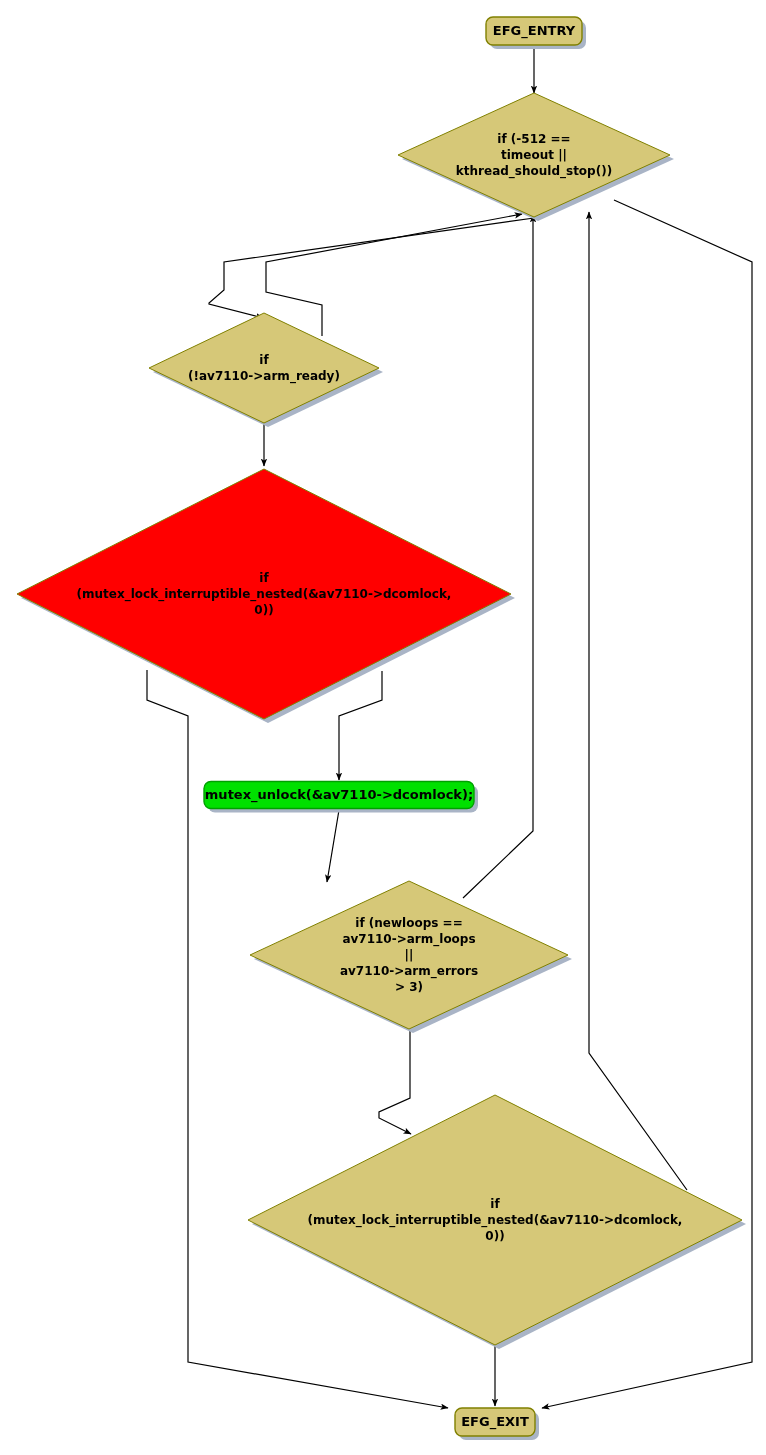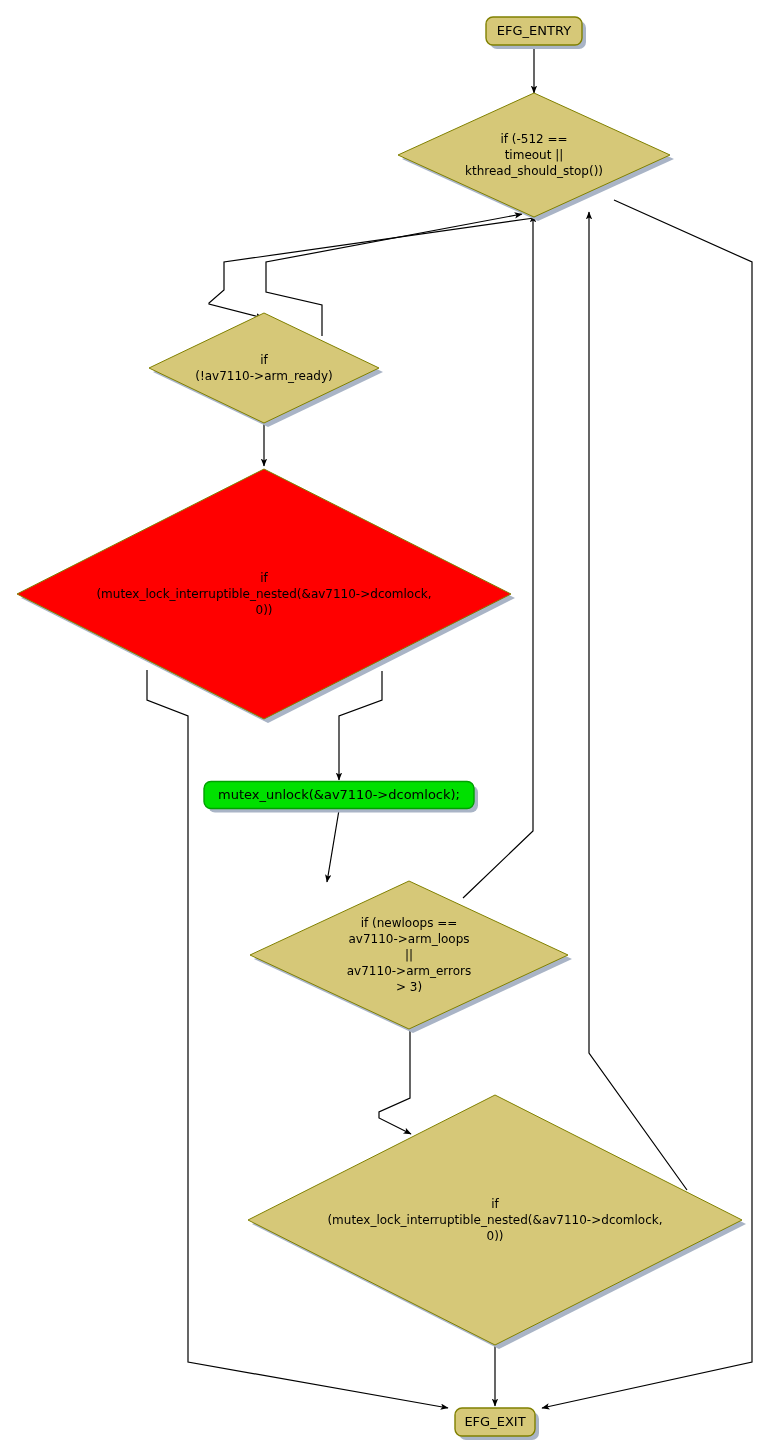--- a/index.html
+++ b/index.html
@@ -10,20 +10,21 @@
   body {
     width: 766px;
     height: 1455px;
     font-family: "DejaVu Sans", sans-serif;
   }
   #cfg-root {
     position: relative;
     width: 766px;
     height: 1455px;
     overflow: hidden;
+    font-weight: bold;
   }
   svg#cfg-canvas {
     position: absolute;
     top: 0;
     left: 0;
     width: 766px;
     height: 1455px;
     display: block;
   }
   .node-text {

